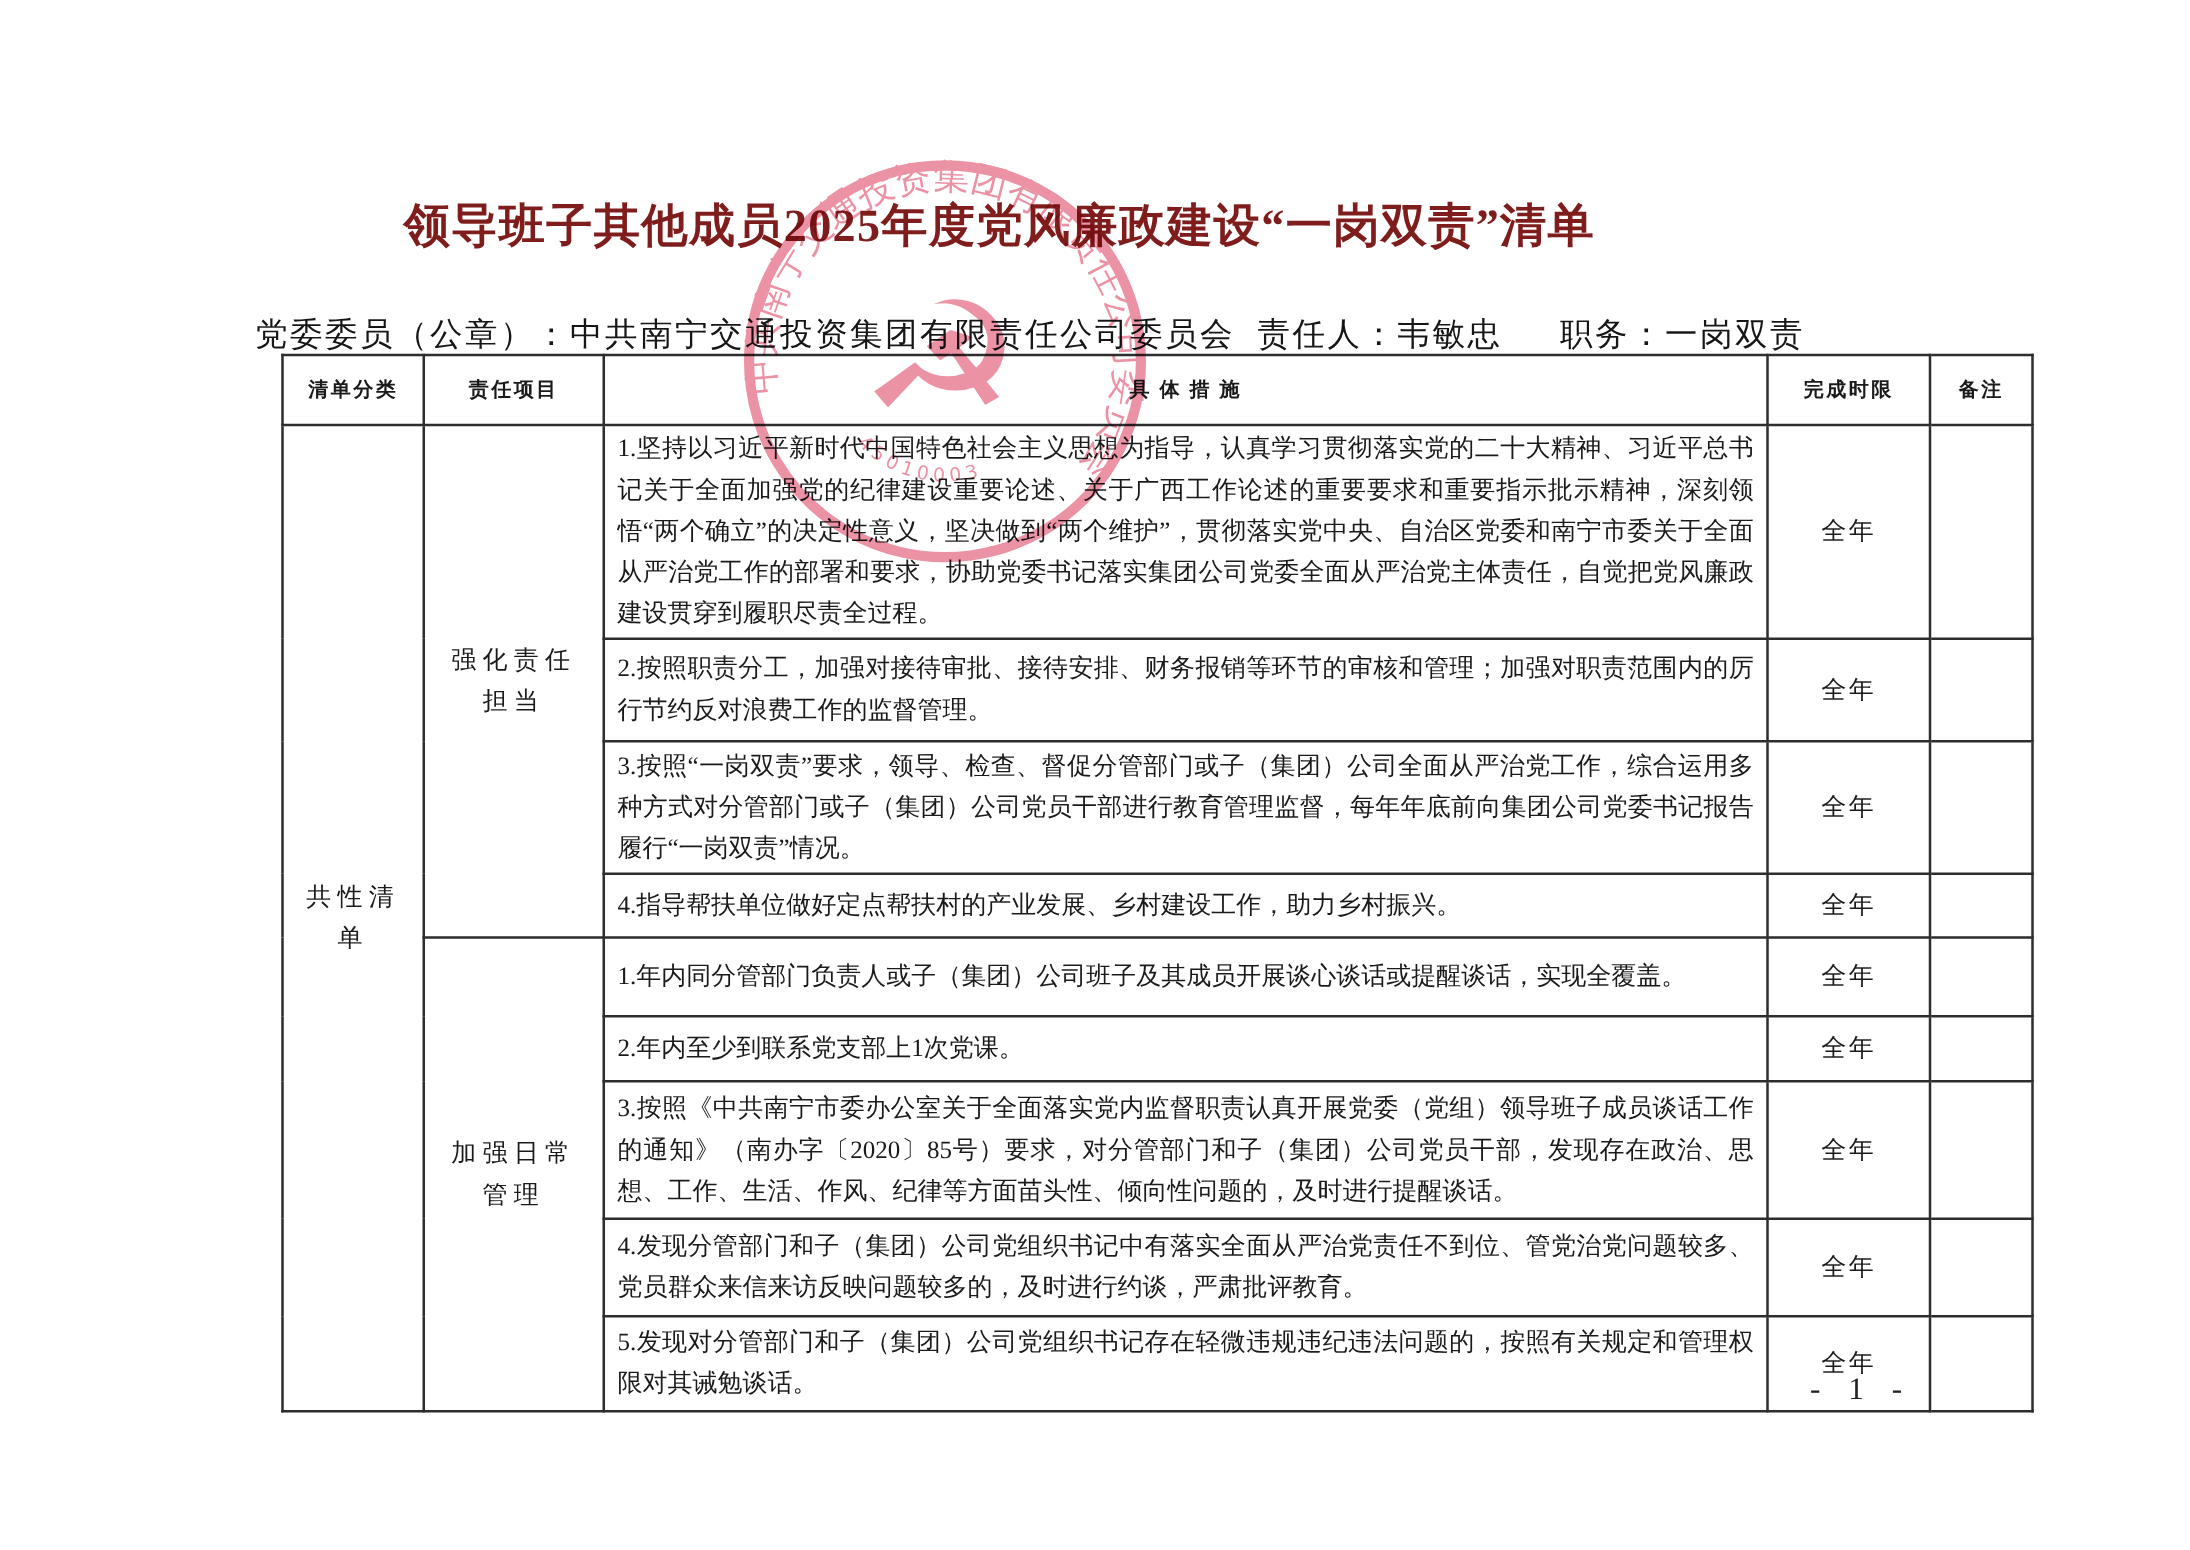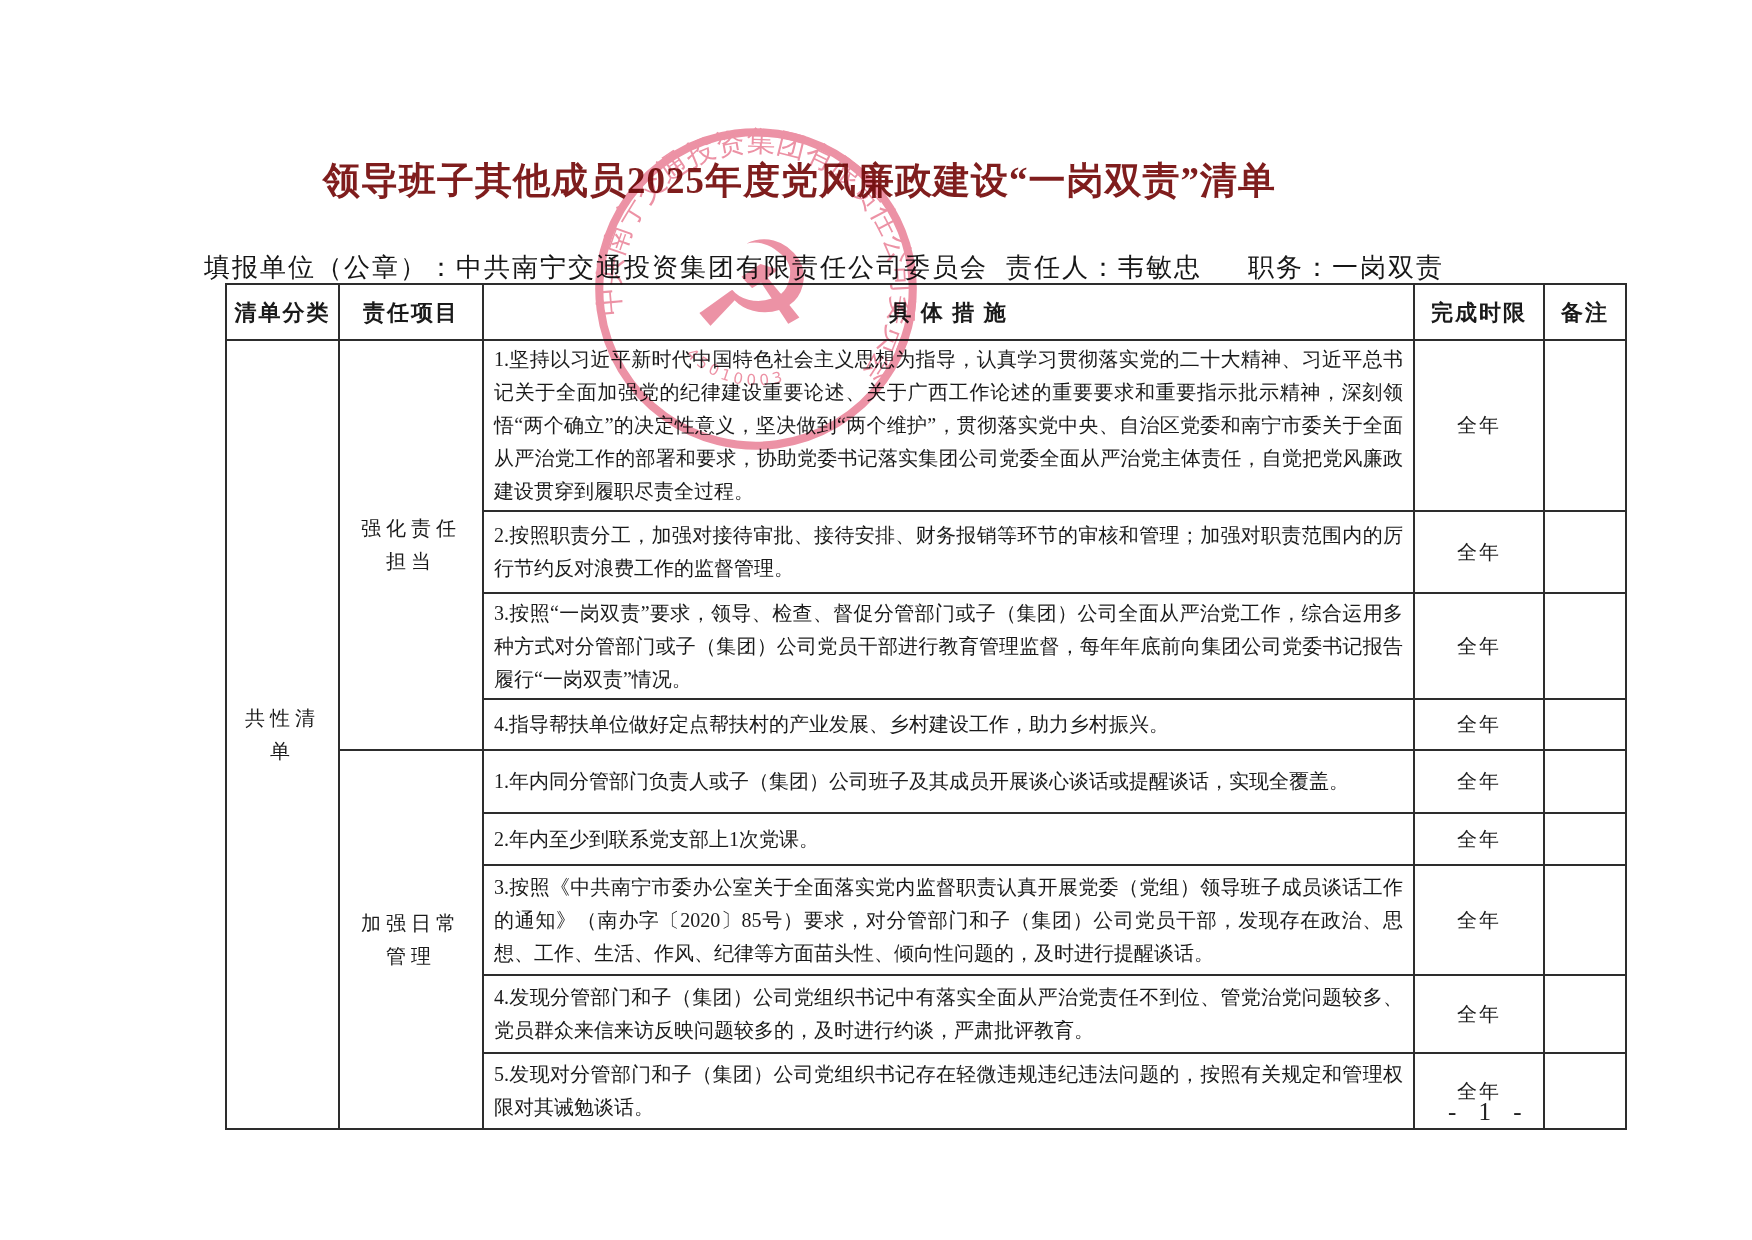--- a/index.html
+++ b/index.html
@@ -31,21 +31,21 @@
     border:2px solid #2d2d2d;
     padding:2px 10px;
     vertical-align:middle;
     font-size:20px;
     line-height:33px;
     color:#1a1a1a;
     overflow:hidden;
   }
   table.sheet thead th{
     height:50px;font-weight:bold;text-align:center;
-    font-size:22px;letter-spacing:2px;padding:2px 2px;
+    font-size:16px;letter-spacing:2px;padding:2px 2px;
   }
   th.measures-h{letter-spacing:12px;}
   td.cat,td.proj{
     text-align:center;letter-spacing:5px;font-size:22px;padding:2px 4px;margin-top:38px;
   }
   td.measure{text-align:justify;}
   td.time{text-align:center;letter-spacing:2px;margin-top:24px;}
   td.note{text-align:center;}
   .h165{height:165px}.h76{height:76px}.h100{height:100px}.h45{height:45px}
   .h57{height:57px}.h46{height:46px}.h104{height:104px}.h72{height:72px}.h70{height:70px}
@@ -64,21 +64,21 @@
   }
 </style>
 </head>
 <body>
 
 <div class="page">
 
   <h1 class="title">领导班子其他成员2025年度党风廉政建设“一岗双责”清单</h1>
 
   <div class="meta">
-    <span>填报单位（公章）：</span><span>中共南宁交通投资集团有限责任公司委员会</span><span class="gap-sm"></span><span>责任人：</span><span>韦敏忠</span><span class="gap-lg"></span><span>职务：</span><span>一岗双责</span>
+    <span>党委委员（公章）：</span><span>中共南宁交通投资集团有限责任公司委员会</span><span class="gap-sm"></span><span>责任人：</span><span>韦敏忠</span><span class="gap-lg"></span><span>职务：</span><span>一岗双责</span>
   </div>
 
   <table class="sheet">
     <colgroup>
       <col style="width:113px">
         <col style="width:144px">
         <col style="width:931px">
         <col style="width:130px">
         <col style="width:82px">
     </colgroup>

